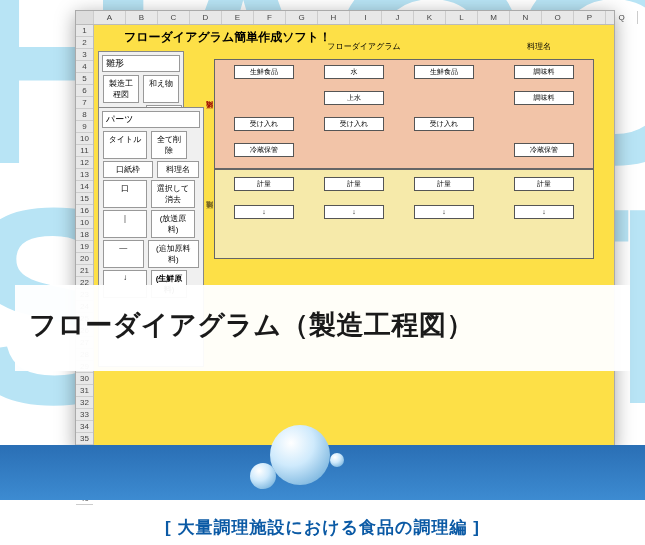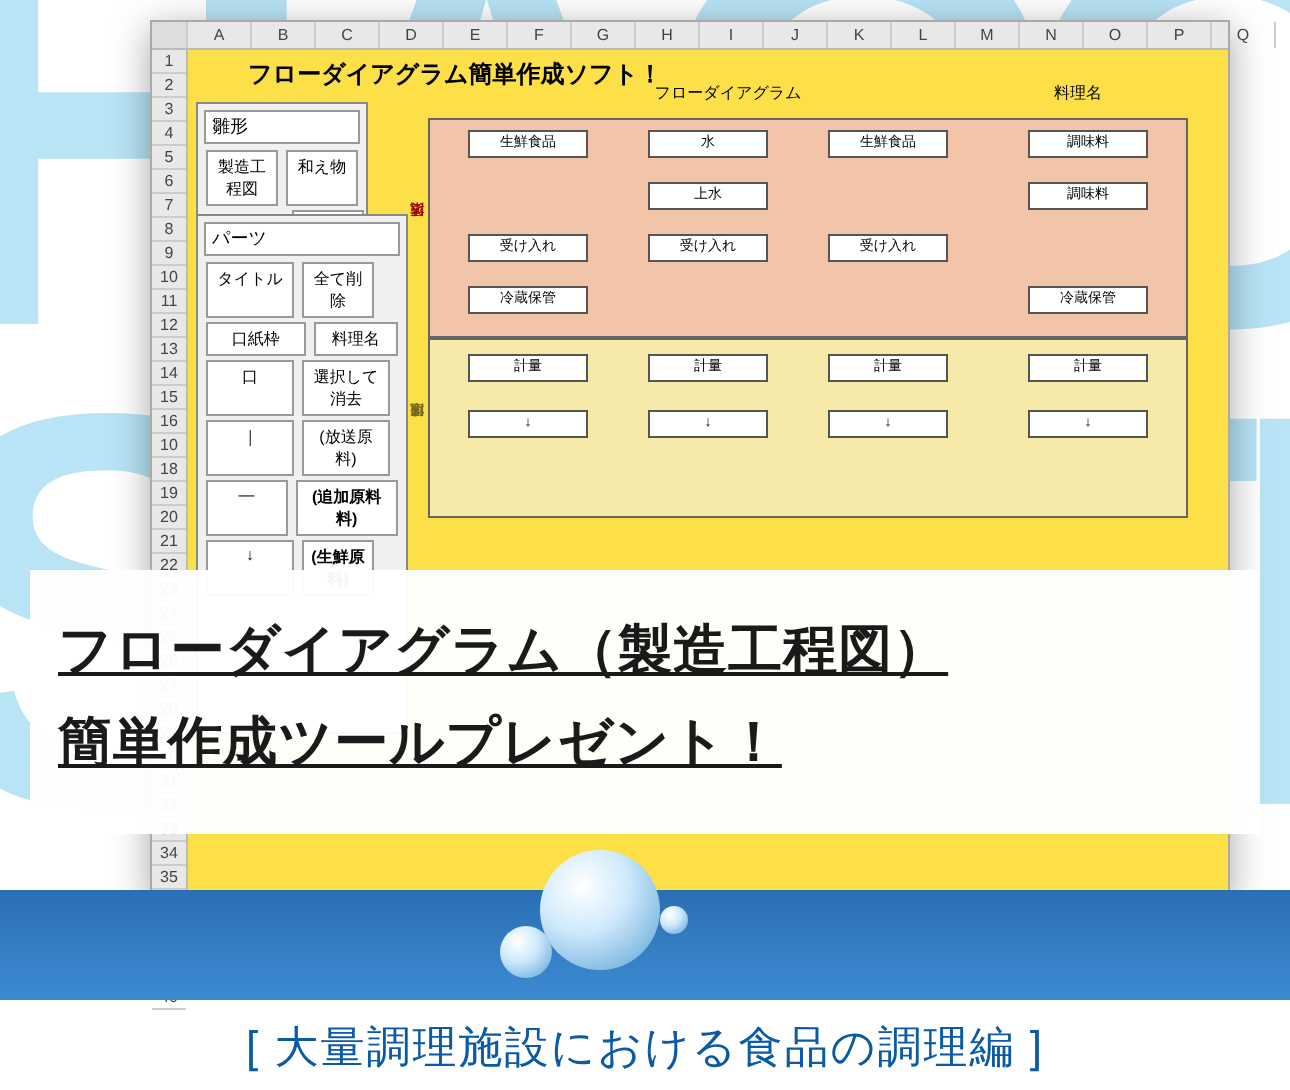--- a/index.html
+++ b/index.html
@@ -36,29 +36,29 @@
   .zone-pink { background: #f2c4a8; }
   .zone-yellow { background: #f6eaaa; }
   .zone-label { position: absolute; left: -10px; top: 50%; transform: translateY(-50%) rotate(180deg); writing-mode: vertical-rl; font-size: 7px; padding: 2px 0; color: #900;}
 
   .diagram { position: absolute; top: 34px; left: 120px; right: 4px; bottom: 4px; }
   .node { position: absolute; background: #fff; border: 1px solid #555; font-size: 7px; text-align: center; padding: 2px 1px; line-height: 1.1; }
   .node.head { border: none; background: transparent; font-size: 8px; }
 
   
   .headline { position: absolute; top: 285px; left: 15px; right: 15px; z-index: 5; background: rgba(255,255,255,0.96); padding: 18px 14px 22px; }
-  .headline h1 { font-size: 27px; font-weight: 700; color: #1a1a1a; line-height: 1.7; letter-spacing: 0.5px; text-decoration: underline; }
+  .headline h1 { font-size: 27px; font-weight: 700; color: #1a1a1a; line-height: 1.7; letter-spacing: 0.5px; }
 
   
   .blue-band { position: absolute; left: 0; right: 0; top: 445px; height: 55px; background: linear-gradient(#2a6fb5, #3d8bd1); z-index: 3; }
   .bubble { position: absolute; border-radius: 50%; background: radial-gradient(circle at 35% 30%, #fff, #cfeafc 40%, #7fb8e0 80%); }
 
   
   .footer { position: absolute; bottom: 6px; left: 0; right: 0; text-align: center; z-index: 4; }
-  .footer span { font-size: 22px; font-weight: 400; color: #0b5aa5; letter-spacing: 1px; }
+  .footer span { font-size: 17px; font-weight: 700; color: #0b5aa5; letter-spacing: 1px; }
 </style>
 </head>
 <body>
 
 <div class="bg-letters">
   <div class="row1">HACCP</div>
   <div class="row2">SYSTEM</div>
 </div>
 
 <div class="excel">
@@ -153,21 +153,21 @@
             <div class="panel-row">
               <div class="btn" style="width: 44px;">口</div>
               <div class="btn" style="width: 44px;">選択して消去</div>
             </div>
             <div class="panel-row">
               <div class="btn" style="width: 44px;">｜</div>
               <div class="btn" style="width: 44px;">(放送原料)</div>
             </div>
             <div class="panel-row">
               <div class="btn" style="width: 44px;">—</div>
-              <div class="btn" style="width: 56px; font-weight: bold;">(追加原料料)</div>
+              <div class="btn" style="width: 56px;">(追加原料料)</div>
             </div>
             <div class="panel-row">
               <div class="btn" style="width: 44px;">↓</div>
               <div class="btn" style="width: 28px; font-weight: bold;">(生鮮原料)</div>
             </div>
           </div>
       </div>
 
       <div class="diagram">
 
@@ -203,21 +203,20 @@
             <div class="node" style="left: 300px; top: 146px; width: 60px;">↓</div>
           </div>
       </div>
     </div>
   </div>
 </div>
 
 <div class="headline">
   <h1>
     <span>フローダイアグラム（製造工程図）</span><br>
-    <span>簡単作成ツールプレゼント！</span>
   </h1>
 </div>
 
 <div class="blue-band">
   <div class="bubble" style="width:60px;height:60px;left:270px;top:-20px"></div>
   <div class="bubble" style="width:26px;height:26px;left:250px;top:18px"></div>
   <div class="bubble" style="width:14px;height:14px;left:330px;top:8px"></div>
 </div>
 
 <div class="footer">

